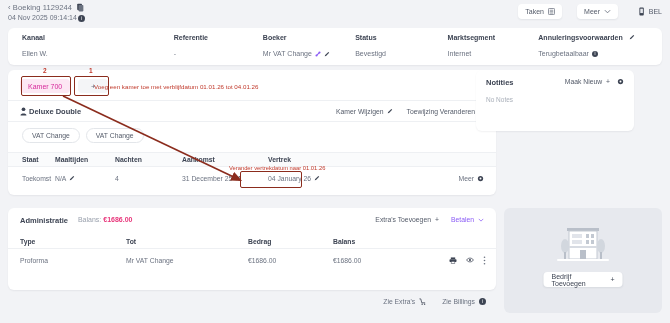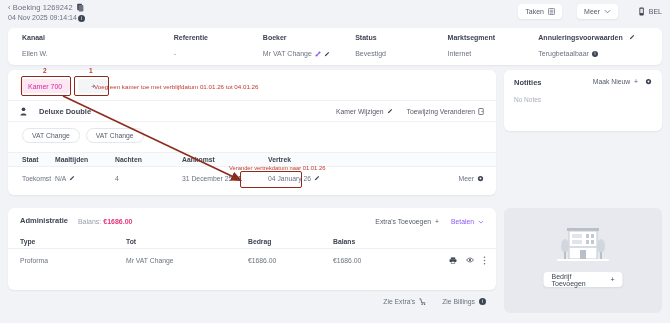--- a/index.html
+++ b/index.html
@@ -58,42 +58,42 @@
     display: flex; align-items: center;
   }
   .tab-plus {
     background: #f4f5f7; color: #6b7280; font-size: 8px;
     border-radius: 4px; width: 30px; height: 14px;
     display: flex; align-items: center; justify-content: center;
   }
   .room-hint { position: absolute; left: 94px; top: 83px; font-size: 6.2px; color: #c0392b; white-space: nowrap; }
 
   .room-sub { position: absolute; left: 0; top: 30px; width: 488px; height: 22px; border-top: 1px solid #eef0f3; border-bottom: 1px solid #eef0f3; display: flex; align-items: center; }
-  .room-name { margin-left: 12px; font-size: 7.5px; color: #3d4453; font-weight: bold; display: flex; align-items: center; gap: 12px; }
+  .room-name { margin-left: 12px; font-size: 7.5px; color: #3d4453; font-weight: bold; display: flex; align-items: center; gap: 2px; }
   .room-actions { margin-left: auto; margin-right: 12px; display: flex; gap: 14px; font-size: 6.8px; color: #545b69; }
   .room-actions span { display: inline-flex; align-items: center; gap: 3px; }
 
   .vat-tabs { position: absolute; left: 14px; top: 58px; display: flex; gap: 6px; }
   .vat-tab { border: 1px solid #e3e6ea; border-radius: 9px; font-size: 6.8px; color: #545b69; padding: 3px 9px; }
 
   .stay-head { position: absolute; left: 0; top: 82px; width: 488px; height: 15px; background: #fafbfc; border-top: 1px solid #eef0f3; border-bottom: 1px solid #eef0f3; display: flex; align-items: center; }
   .stay-row  { position: absolute; left: 0; top: 97px; width: 488px; height: 22px; display: flex; align-items: center; }
   .s0 { width: 47px; padding-left: 14px; }
   .s1 { width: 60px; }
   .s2 { width: 67px; }
   .s3 { width: 86px; }
   .s4 { width: 150px; }
   .stay-head div { font-size: 6.8px; color: #3d4453; font-weight: bold; }
   .stay-row div  { font-size: 6.8px; color: #6b7280; }
   .stay-more { margin-left: auto; margin-right: 12px; display: inline-flex; align-items: center; gap: 3px; font-size: 6.8px; color: #6b7280; }
   .dep-hint { position: absolute; left: 229px; top: 165px; font-size: 5.8px; color: #c0392b; white-space: nowrap; }
 
   
   .admin-card { position: absolute; left: 8px; top: 208px; width: 488px; height: 82px; }
-  .admin-top { position: absolute; left: 0; top: 8px; width: 488px; display: flex; align-items: flex-end; }
+  .admin-top { position: absolute; left: 0; top: 8px; width: 488px; display: flex; align-items: flex-start; }
   .admin-title { margin-left: 12px; font-size: 7.5px; color: #3d4453; font-weight: bold; }
   .admin-bal { margin-left: 10px; font-size: 7px; color: #9aa1ad; }
   .admin-bal b { color: #e8357a; }
   .admin-right { margin-left: auto; margin-right: 12px; display: flex; gap: 12px; align-items: center; font-size: 6.8px; }
   .admin-right .extras { color: #545b69; display: inline-flex; gap: 4px; align-items: center; }
   .admin-right .pay { color: #8b5cf6; display: inline-flex; gap: 4px; align-items: center; }
 
   .acct-head { position: absolute; left: 0; top: 26px; width: 488px; height: 15px; border-bottom: 1px solid #eef0f3; display: flex; align-items: center; }
   .acct-row  { position: absolute; left: 0; top: 42px; width: 488px; height: 20px; display: flex; align-items: center; }
   .a0 { width: 118px; padding-left: 12px; }
@@ -101,21 +101,21 @@
   .a2 { width: 85px; }
   .a3 { width: 100px; }
   .acct-head div { font-size: 6.8px; color: #3d4453; font-weight: bold; }
   .acct-row  div { font-size: 6.8px; color: #6b7280; }
   .acct-icons { margin-left: auto; margin-right: 10px; display: flex; gap: 9px; align-items: center; color: #3d4453; }
 
   .bottom-links { position: absolute; left: 8px; top: 298px; width: 488px; display: flex; justify-content: flex-end; gap: 16px; padding-right: 10px; }
   .bottom-links span { font-size: 6.8px; color: #6b7280; display: inline-flex; align-items: center; gap: 4px; }
 
   
-  .notes-card { position: absolute; left: 504px; top: 70px; width: 158px; height: 61px; }
+  .notes-card { position: absolute; left: 476px; top: 70px; width: 158px; height: 61px; }
   .notes-head { position: absolute; left: 10px; top: 8px; font-size: 7.5px; color: #3d4453; font-weight: bold; }
   .notes-new { position: absolute; right: 10px; top: 8px; display: flex; gap: 7px; align-items: center; font-size: 6.8px; color: #545b69; }
   .notes-body { position: absolute; left: 10px; top: 26px; font-size: 6.5px; color: #aab0ba; }
 
   .rem-card { position: absolute; left: 504px; top: 140px; width: 158px; height: 60px; background: #e7e9ee; border-radius: 6px; }
   .rem-head { position: absolute; left: 10px; top: 8px; font-size: 7.5px; color: #3d4453; font-weight: bold; }
   .rem-edit { position: absolute; right: 10px; top: 8px; }
   .rem-body { position: absolute; left: 10px; top: 26px; font-size: 6.5px; color: #9aa1ad; }
 
   .comp-card { position: absolute; left: 504px; top: 208px; width: 158px; height: 105px; background: #e7e9ee; border-radius: 6px; }
@@ -136,21 +136,21 @@
   .anno-num { position: absolute; font-size: 6.5px; color: #c0392b; font-weight: bold; }
   #num2 { left: 43px; top: 67px; }
   #num1 { left: 89px; top: 67px; }
 </style>
 </head>
 <body>
 
 <div class="page">
 
   <div class="topbar">
-    <div class="bk-link">‹ Boeking 1269242</div>
+    <div class="bk-link">‹ Boeking 1129244</div>
     <svg class="bk-icon" viewBox="0 0 10 11">
       <rect x="1.5" y="0.8" width="6" height="8" rx="1" fill="#3d4453"></rect>
       <rect x="3.2" y="2.4" width="6" height="8" rx="1" fill="#6b7280"></rect>
     </svg>
     <div class="bk-date">04 Nov 2025 09:14:14</div>
     <div class="bk-dot">i</div>
 
     <div class="tbtn" id="btn-taken">
       <span>Taken</span>
       <svg width="7" height="7" viewBox="0 0 8 8">

